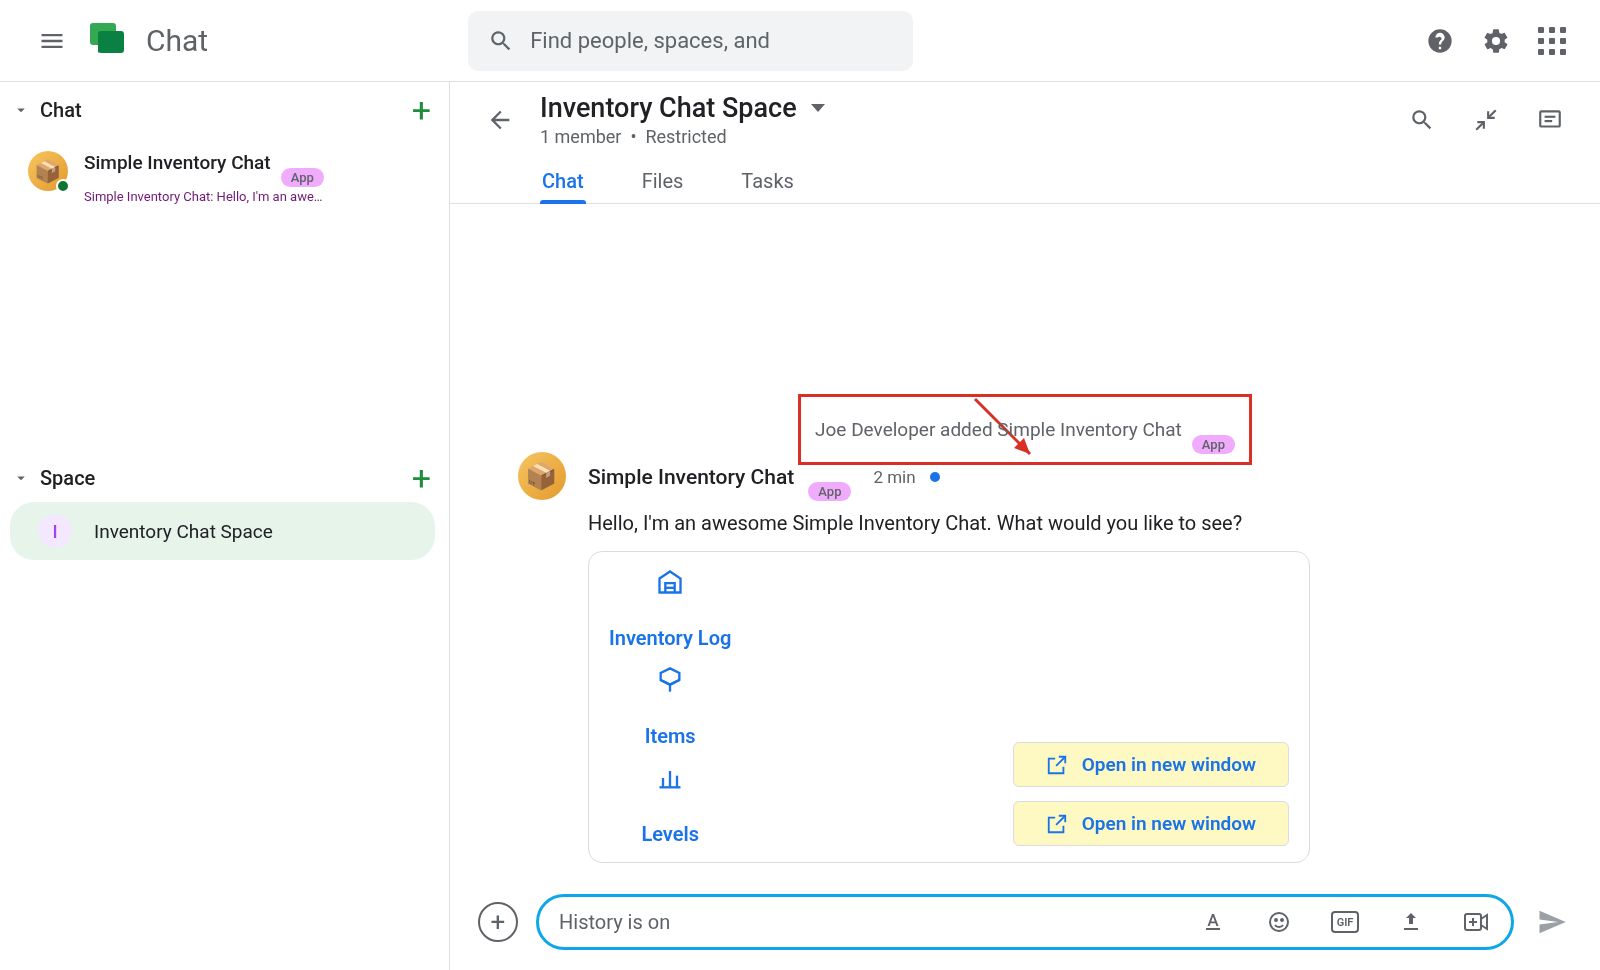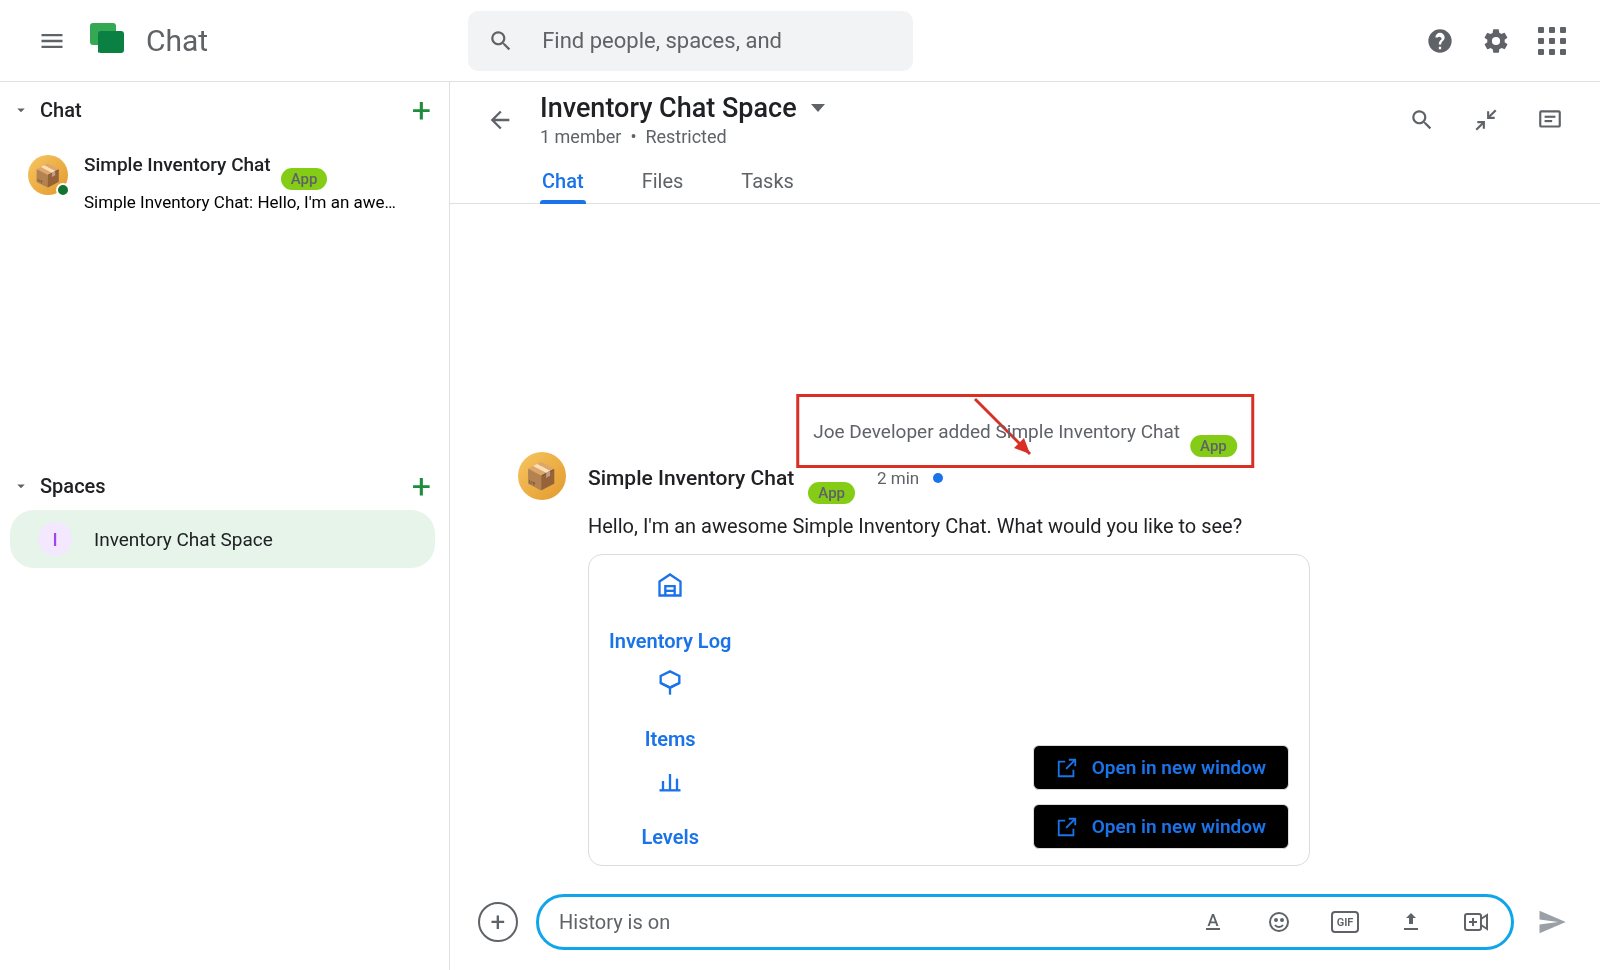--- a/index.html
+++ b/index.html
@@ -8,21 +8,21 @@
   .header {
     height: 82px; display: flex; align-items: center;
     padding: 0 24px 0 28px; border-bottom: 1px solid #e0e0e0;
   }
   .menu-btn { width: 48px; height: 48px; display:flex; align-items:center; justify-content:center; cursor:pointer; border-radius:50%; fill:#5f6368; }
   .logo-wrap { display:flex; align-items:center; gap:18px; margin-left:12px; }
   .logo-text { font-size:30px; color:#5f6368; font-weight:400; letter-spacing:0; }
   .search-box {
     flex: 0 0 auto; margin-left:260px; width:445px; height:60px;
     background:#f1f3f4; border-radius:10px; display:flex; align-items:center;
-    padding:0 20px; gap:28px; cursor:pointer;
+    padding:0 20px; gap:16px; cursor:pointer;
   }
   .search-box svg { fill:#5f6368; }
   .search-placeholder { font-size:22px; color:#5f6368; }
   .status-pill {
     margin-left:18px; height:48px; padding:0 18px 0 22px;
     border:1px solid #dadce0; border-radius:24px; display:flex; align-items:center;
     gap:12px; cursor:pointer;
   }
   .status-pill .dot { width:12px; height:12px; border-radius:50%; background:#137333; }
   .status-pill .label { font-size:20px; color:#202124; font-weight:500; }
@@ -45,22 +45,22 @@
   .section-header .plus { margin-left:auto; color:#1e8e3e; font-size:34px; font-weight:400; line-height:24px; cursor:pointer; }
   .chat-item {
     display:flex; align-items:center; padding:8px 20px 8px 28px; gap:16px; cursor:pointer;
     position:relative;
   }
   .chat-avatar { width:40px; height:40px; border-radius:50%; background:linear-gradient(135deg,#f7c560,#e29a2e); display:flex; align-items:center; justify-content:center; font-size:22px; position:relative; }
   .chat-avatar .presence { position:absolute; bottom:-2px; right:-2px; width:14px; height:14px; border:2px solid #fff; border-radius:50%; background:#137333; }
   .chat-lines { display:flex; flex-direction:column; gap:2px; min-width:0; flex:1; }
   .chat-title-row { display:flex; align-items:center; gap:10px; }
   .chat-title { font-size:19px; font-weight:500; }
-  .app-badge { font-size:15px; background:#84cc16; color:#5f6368; padding:2px 10px; border-radius:12px; font-weight:500;margin-top:30px; }
-  .chat-preview { font-size:17px; color:#000000; white-space:nowrap; overflow:hidden; text-overflow:ellipsis; max-width:330px; }
+  .app-badge { font-size:13px; background:#f0abfc; color:#5f6368; padding:2px 10px; border-radius:12px; font-weight:500;margin-top:30px; }
+  .chat-preview { font-size:13px; color:#701a75; white-space:nowrap; overflow:hidden; text-overflow:ellipsis; max-width:330px; }
   .sidebar .spacer { flex:0 0 246px; }
   .space-item {
     display:flex; align-items:center; gap:22px; padding:12px 20px 12px 28px;
     background:#e6f4ea; border-radius:24px; margin:4px 14px 4px 10px; cursor:pointer;
   }
   .space-avatar { width:34px; height:34px; border-radius:50%; background:#f3e8fd; color:#a142f4; display:flex; align-items:center; justify-content:center; font-size:18px; font-weight:500; }
   .space-name { font-size:19px; }
   .sidebar-bottom { margin-top:auto; border-top:1px solid #e0e0e0; }
   
   .main { flex:1; display:flex; flex-direction:column; min-width:0; }
@@ -99,23 +99,23 @@
   .msg-text { font-size:20px; max-width:740px; }
   .card {
     border:1px solid #dadce0; border-radius:14px; padding:16px 20px; width:722px;
     display:flex; justify-content:space-between; gap:20px; margin-top:6px;
   }
   .card-left { display:flex; flex-direction:column; gap:16px; }
   .card-link { display:flex; align-items:center; gap:30px; color:#1a73e8; font-size:20px; font-weight:600; cursor:pointer;flex-direction:column; }
   .card-link svg { width:28px; height:28px; fill:none; stroke:#1a73e8; stroke-width:2; }
   .card-right { display:flex; flex-direction:column; gap:14px; justify-content:flex-end; }
   .open-btn {
-    border:1px solid #dadce0; border-radius:6px; padding:10px 22px;
+    border:1px solid #dadce0; border-radius:6px; padding:10px 32px;
     display:flex; align-items:center; gap:14px; color:#1a73e8;
-    font-size:19px; font-weight:600; cursor:pointer; background:#000000;
+    font-size:19px; font-weight:600; cursor:pointer; background:#fef9c3;
   }
   .open-btn svg { width:22px; height:22px; fill:none; stroke:#1a73e8; stroke-width:2; }
   
   .composer-area {
     padding:16px 28px 20px 28px; display:flex; align-items:center; gap:18px;
   }
   .plus-circle { width:40px; height:40px; border:2px solid #5f6368; border-radius:50%; display:flex; align-items:center; justify-content:center; color:#5f6368; font-size:26px; cursor:pointer; }
   .composer {
     flex:1; height:56px; border:3px solid #0ea5e9; border-radius:28px;
     display:flex; align-items:center; padding:0 20px; gap:16px;
@@ -201,21 +201,21 @@
         <span class="chat-preview">Simple Inventory Chat: Hello, I'm an awe…</span>
       </div>
     </div>
 
     <div class="spacer"></div>
 
     <div class="section-header">
       <svg class="tri" width="18" height="18" viewBox="0 0 24 24">
           <path d="M7 10l5 5 5-5z" fill="#5f6368"></path>
         </svg>
-      <span class="title">Spaces</span>
+      <span class="title">Space</span>
       <span class="plus">+</span>
     </div>
     <div class="space-item">
       <div class="space-avatar">I</div>
       <span class="space-name">Inventory Chat Space</span>
     </div>
 
   </div>
 
   <div class="main">

